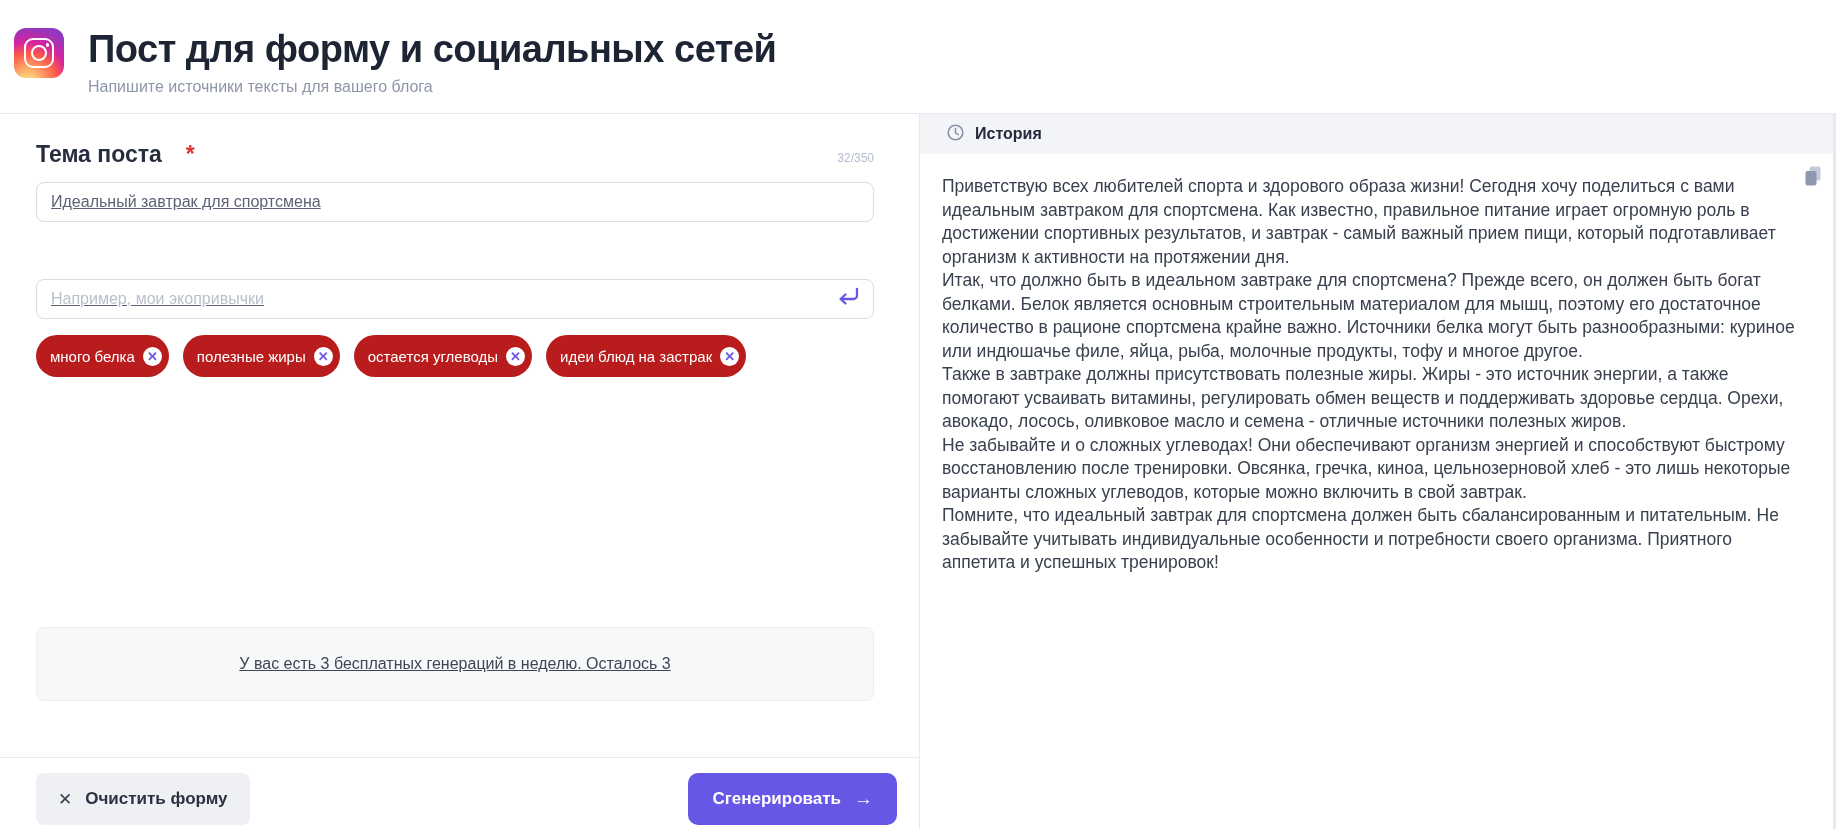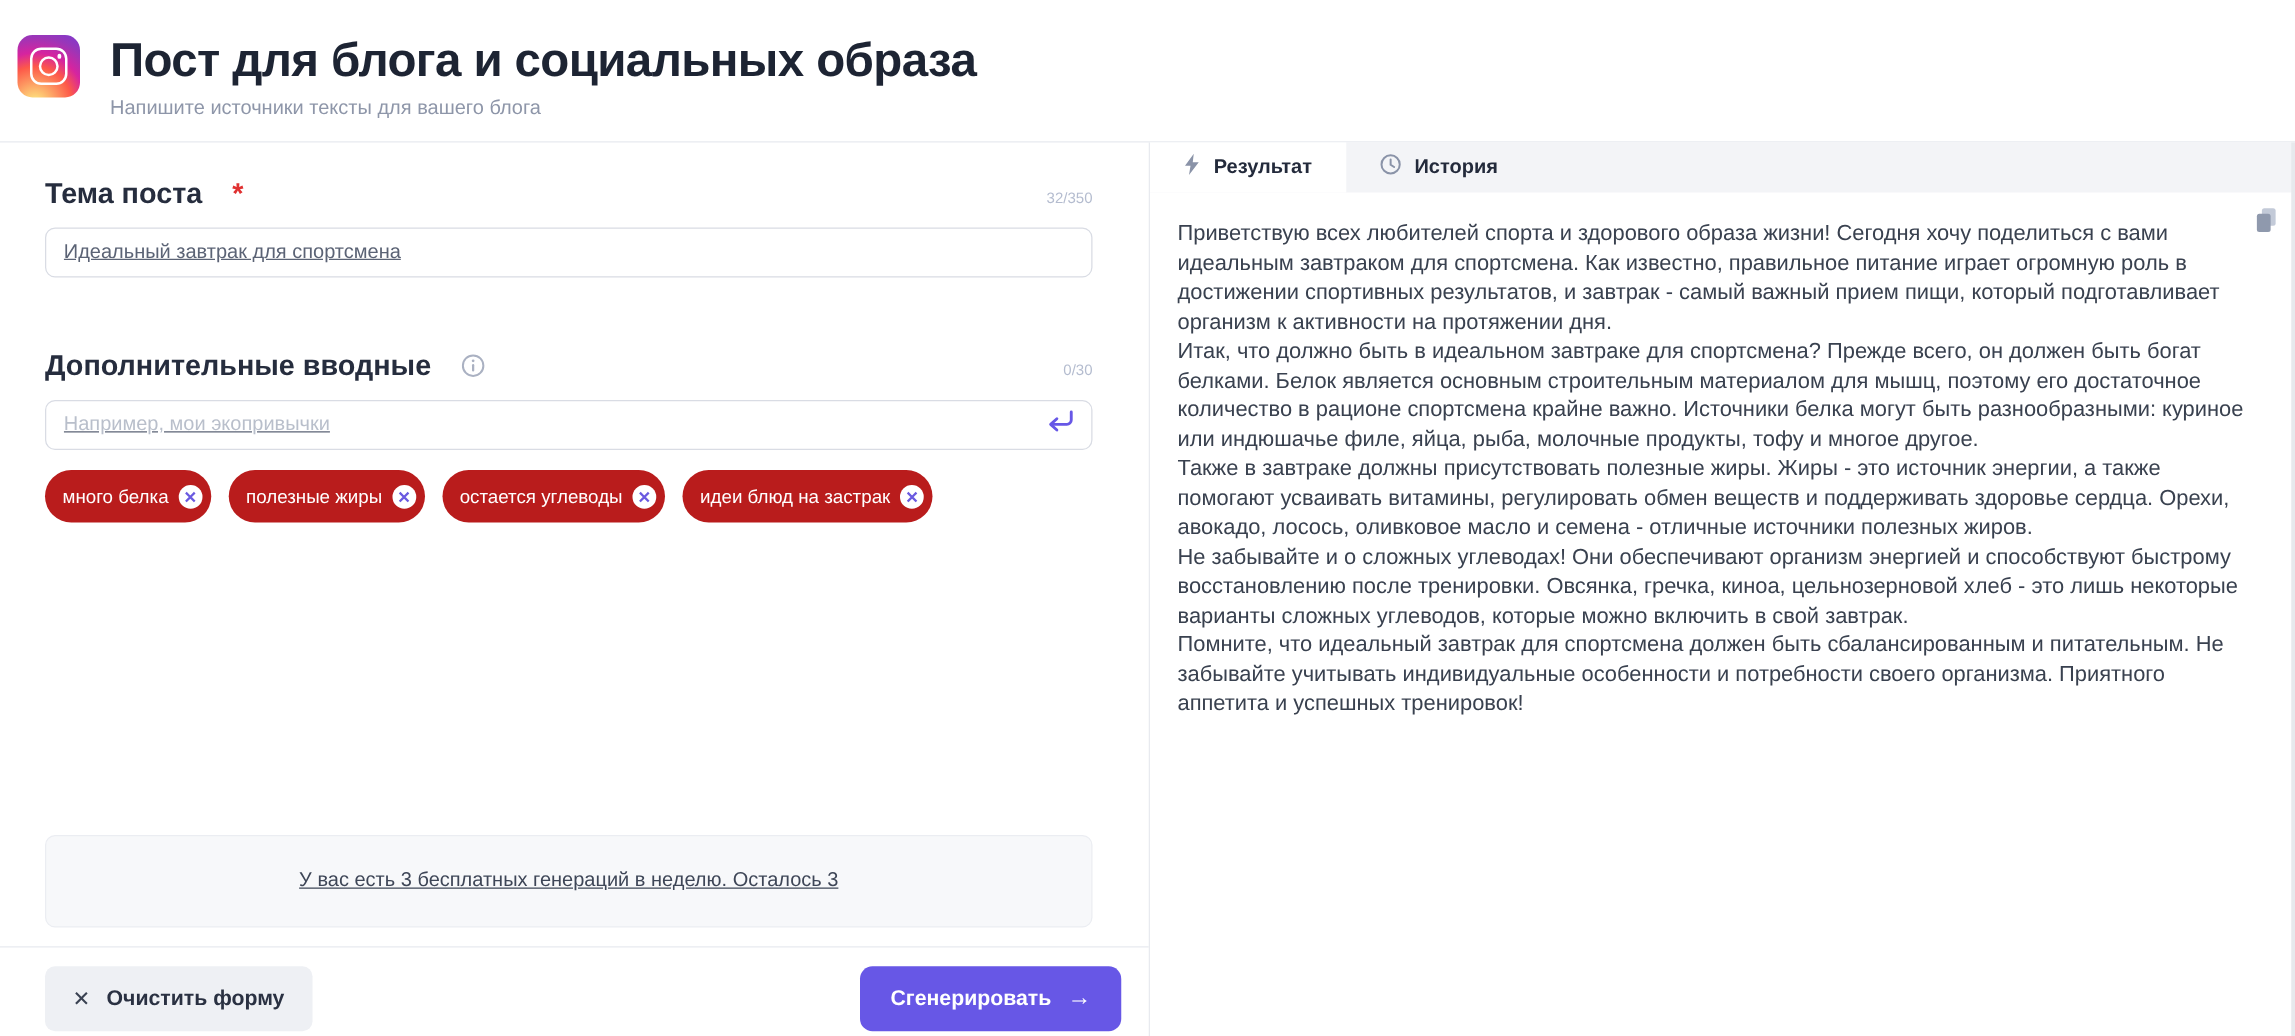--- a/index.html
+++ b/index.html
@@ -71,21 +71,21 @@
   .scroll-track { position:absolute; right:0; top:0; bottom:0; width:3px; background:#e7e9ed; }
 </style>
 </head>
 <body>
 
 <div class="header">
   <div class="ig-icon">
     <div class="ig-cam"></div>
   </div>
   <div class="title-block">
-    <div class="page-title">Пост для блога и социальных образа</div>
+    <div class="page-title">Пост для форму и социальных сетей</div>
     <div class="page-subtitle">Напишите источники тексты для вашего блога</div>
   </div>
 </div>
 
 <div class="main">
 
   <div class="left">
     <div class="form-body">
 
       <div class="label-row">
@@ -93,33 +93,20 @@
           <span>Тема поста</span>
           <span class="req">*</span>
         </div>
         <div class="counter">32/350</div>
       </div>
       <div class="input-wrap">
         <input class="text-input" type="text" value="Идеальный завтрак для спортсмена" style="">
       </div>
 
       <div class="section-extra">
-        <div class="label-row">
-          <div class="field-label">
-            <span>Дополнительные вводные</span>
-            <span class="info-icon">
-              <svg width="19" height="19" viewBox="0 0 19 19">
-                <circle cx="9.5" cy="9.5" r="8.2" fill="none" stroke="#aab1c2" stroke-width="1.6"></circle>
-                <circle cx="9.5" cy="5.6" r="1.1" fill="#aab1c2"></circle>
-                <rect x="8.6" y="8.2" width="1.8" height="6" rx="0.9" fill="#aab1c2"></rect>
-              </svg>
-            </span>
-          </div>
-          <div class="counter">0/30</div>
-        </div>
         <div class="input-wrap">
           <input class="text-input" type="text" placeholder="Например, мои экопривычки" style="">
           <span class="enter-icon">
             <svg width="26" height="22" viewBox="0 0 26 22" fill="none">
               <path d="M22 3 v6.5 a3.5 3.5 0 0 1 -3.5 3.5 H6.5" stroke="#6757e6" stroke-width="2.3" stroke-linecap="round" stroke-linejoin="round"></path>
               <path d="M10.5 8.5 L5.5 13 L10.5 17.5" stroke="#6757e6" stroke-width="2.3" stroke-linecap="round" stroke-linejoin="round"></path>
             </svg>
           </span>
         </div>
 
@@ -158,28 +145,20 @@
       </button>
       <button class="btn btn-generate">
         <span>Сгенерировать</span>
         <span class="arrow">→</span>
       </button>
     </div>
   </div>
 
   <div class="right">
     <div class="tabbar">
-      <div class="tab active">
-        <span>
-          <svg width="13" height="17" viewBox="0 0 13 17">
-            <path d="M8 0 L1 9.5 h4.4 L4.2 17 L12 6.8 H7.2 Z" fill="#8a93a8"></path>
-          </svg>
-        </span>
-        <span>Результат</span>
-      </div>
       <div class="tab">
         <span>
           <svg width="17" height="17" viewBox="0 0 17 17" fill="none">
             <circle cx="8.5" cy="8.5" r="7.3" stroke="#8a93a8" stroke-width="1.6"></circle>
             <path d="M8.5 4.5 V8.8 L11.3 10.6" stroke="#8a93a8" stroke-width="1.6" stroke-linecap="round"></path>
           </svg>
         </span>
         <span>История</span>
       </div>
     </div>

